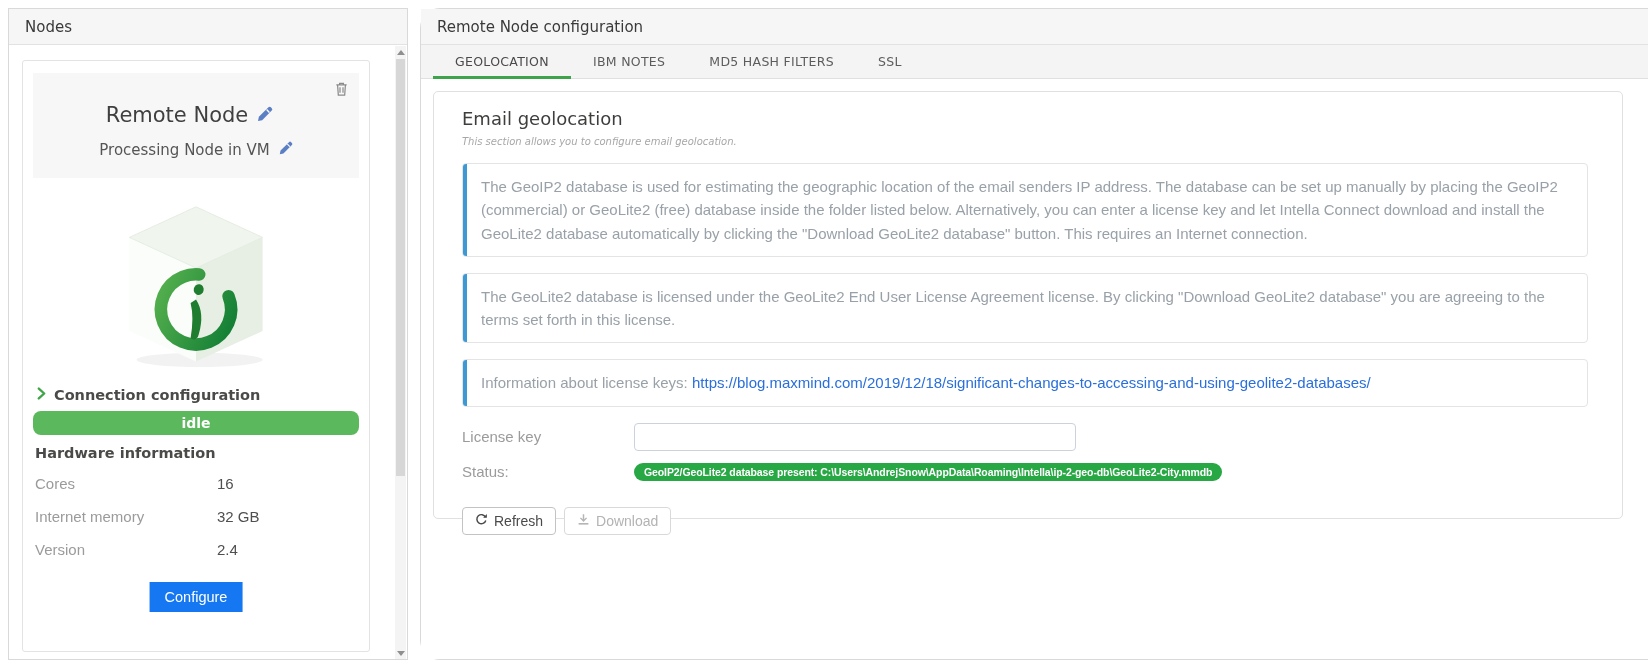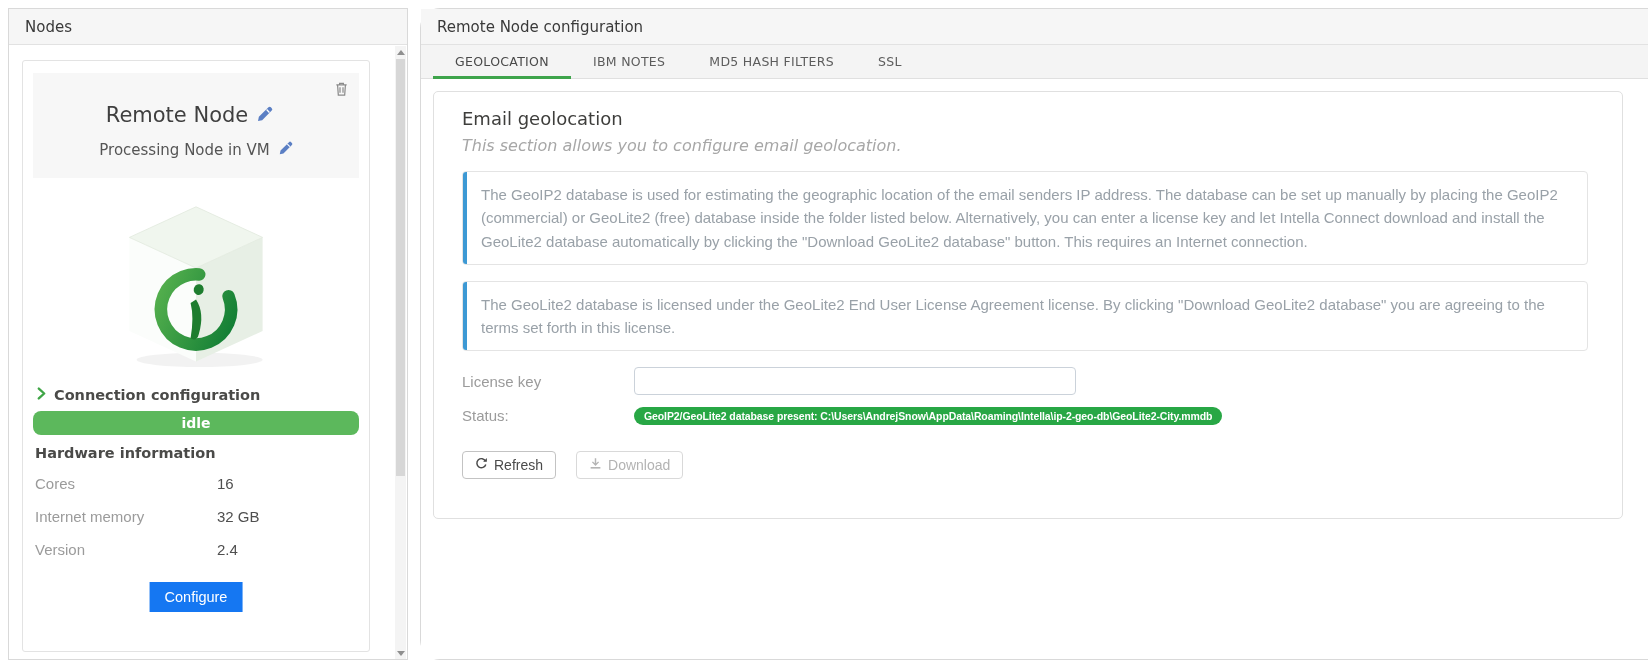--- a/index.html
+++ b/index.html
@@ -46,33 +46,33 @@
   
   #config-panel { left:420px; width:1463px; height:652px;border-radius:20px; }
   .tabs-row { height:34px; background:#f4f4f4; border-bottom:1px solid #e0e0e0; display:flex; align-items:stretch; padding-left:12px; }
   .tab { position:relative; display:flex; align-items:center; padding:0 22px; font-size:12.5px; letter-spacing:0.3px; color:#5c5c5c; cursor:pointer; }
   .tab.active { color:#4a4a4a; }
   .tab.active::after { content:""; position:absolute; left:0; right:0; bottom:-1px; height:3px; background:#3ea44b; }
 
   .config-body { position:relative; background:#fff; height:580px; }
   .geo-card { position:absolute; left:12px; top:12px; width:1190px; height:428px; border:1px solid #e0e0e0; border-radius:5px; background:#fff; padding:16px 34px 0 28px; }
   .geo-title { font-size:18px; color:#3e3e3c; }
-  .geo-sub { font-style:italic; font-size:16px; color:#a7a7a7; margin-top:7px; }
+  .geo-sub { font-style:italic; font-size:10px; color:#a7a7a7; margin-top:7px; }
 
   .info-box { position:relative; border:1px solid #e4e4e4; border-radius:4px; padding:11px 16px 11px 18px; font-size:15px; line-height:1.55; color:#99a1a8; margin-top:16px; background:#fff; }
   .info-box::before { content:""; position:absolute; left:0; top:0; bottom:0; width:4px; background:#3d99d4; border-radius:3px 0 0 3px; }
   .info-box a { color:#2a6fdb; text-decoration:none; }
 
   .form-row { display:flex; align-items:center; margin-top:16px; }
   .form-label { width:172px; font-size:15px; color:#9b9b9b; }
   .license-input { width:442px; height:28px; border:1px solid #cbd2da; border-radius:4px; padding:0 8px; font-size:14px; color:#444; outline:none; font-family:"Liberation Sans", sans-serif; }
   .status-row { margin-top:12px; align-items:flex-start; }
   .status-badge { display:inline-block; background:#28a745; color:#fff; font-weight:bold; font-size:10.5px; letter-spacing:-0.1px; padding:3px 10px; border-radius:10px; white-space:nowrap; }
 
-  .btn-row { display:flex; gap:20px; margin-top:26px; }
+  .btn-row { display:flex; gap:8px; margin-top:26px; }
   .btn-outline { display:inline-flex; align-items:center; gap:6px; background:#fff; border:1px solid #c3c3c3; border-radius:4px; padding:5px 12px; font-size:14px; color:#4a4a4a; cursor:pointer; font-family:"Liberation Sans", sans-serif; }
   .btn-outline.disabled { color:#b3b3b3; border-color:#d9d9d9; cursor:default; }
 </style>
 </head>
 <body>
 
 <div class="panel" id="nodes-panel">
   <div class="panel-header f-head">Nodes</div>
 
   <div class="nodes-body">
@@ -174,20 +174,23 @@
       <div class="geo-sub f-head">This section allows you to configure email geolocation.</div>
 
       <div class="info-box">
         <span>The GeoIP2 database is used for estimating the geographic location of the email senders IP address. The database can be set up manually by placing the GeoIP2 (commercial) or GeoLite2 (free) database inside the folder listed below. Alternatively, you can enter a license key and let Intella Connect download and install the GeoLite2 database automatically by clicking the "Download GeoLite2 database" button. This requires an Internet connection.</span>
       </div>
 
       <div class="info-box">
         <span>The GeoLite2 database is licensed under the GeoLite2 End User License Agreement license. By clicking "Download GeoLite2 database" you are agreeing to the terms set forth in this license.</span>
       </div>
 
+      <div class="info-box">
+        <span>Information about license keys: </span><a href="#">https://blog.maxmind.com/2019/12/18/significant-changes-to-accessing-and-using-geolite2-databases/</a>
+      </div>
 
       <div class="form-row">
         <span class="form-label">License key</span>
         <input type="text" class="license-input" placeholder="" style="">
       </div>
 
       <div class="form-row status-row">
         <span class="form-label">Status:</span>
         <span class="status-badge">GeoIP2/GeoLite2 database present: C:\Users\AndrejSnow\AppData\Roaming\Intella\ip-2-geo-db\GeoLite2-City.mmdb</span>
       </div>

